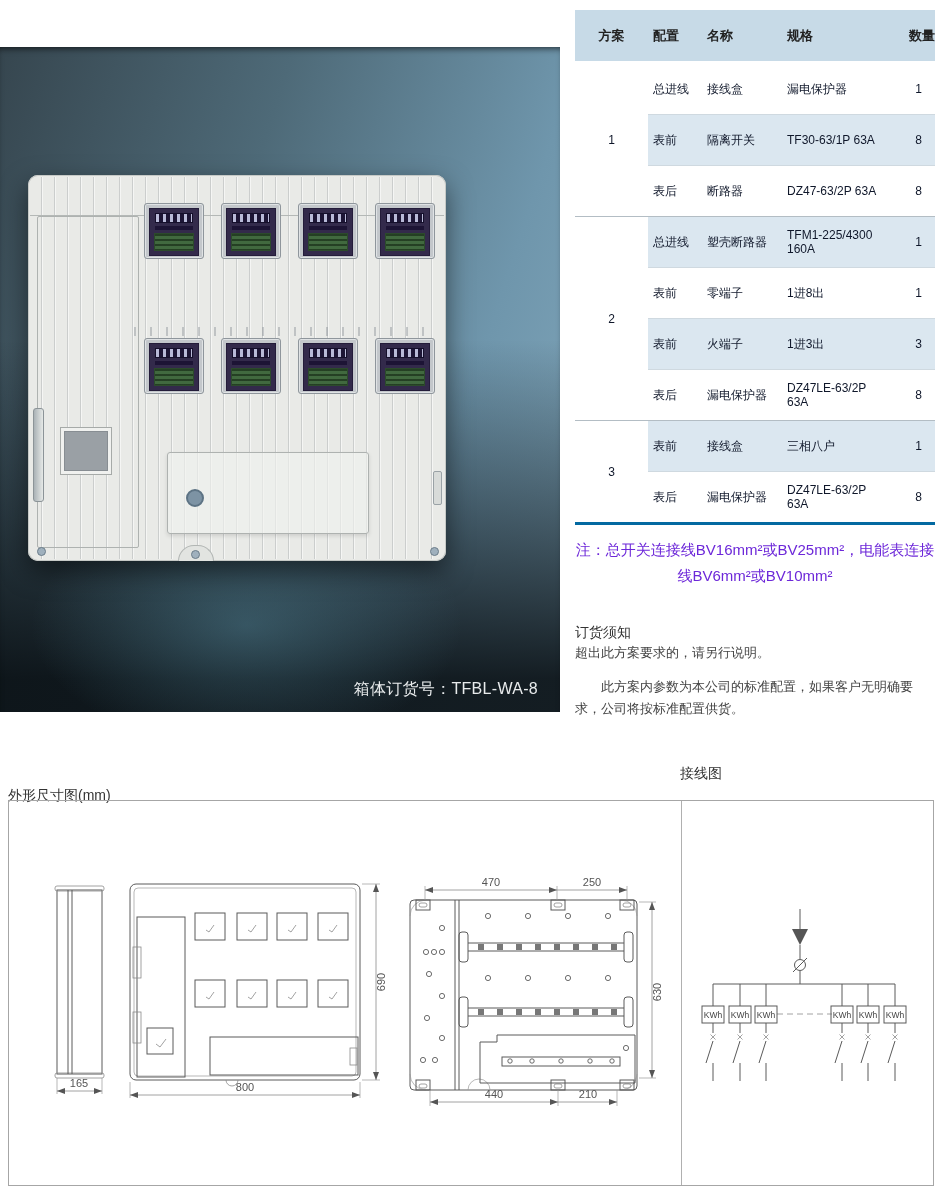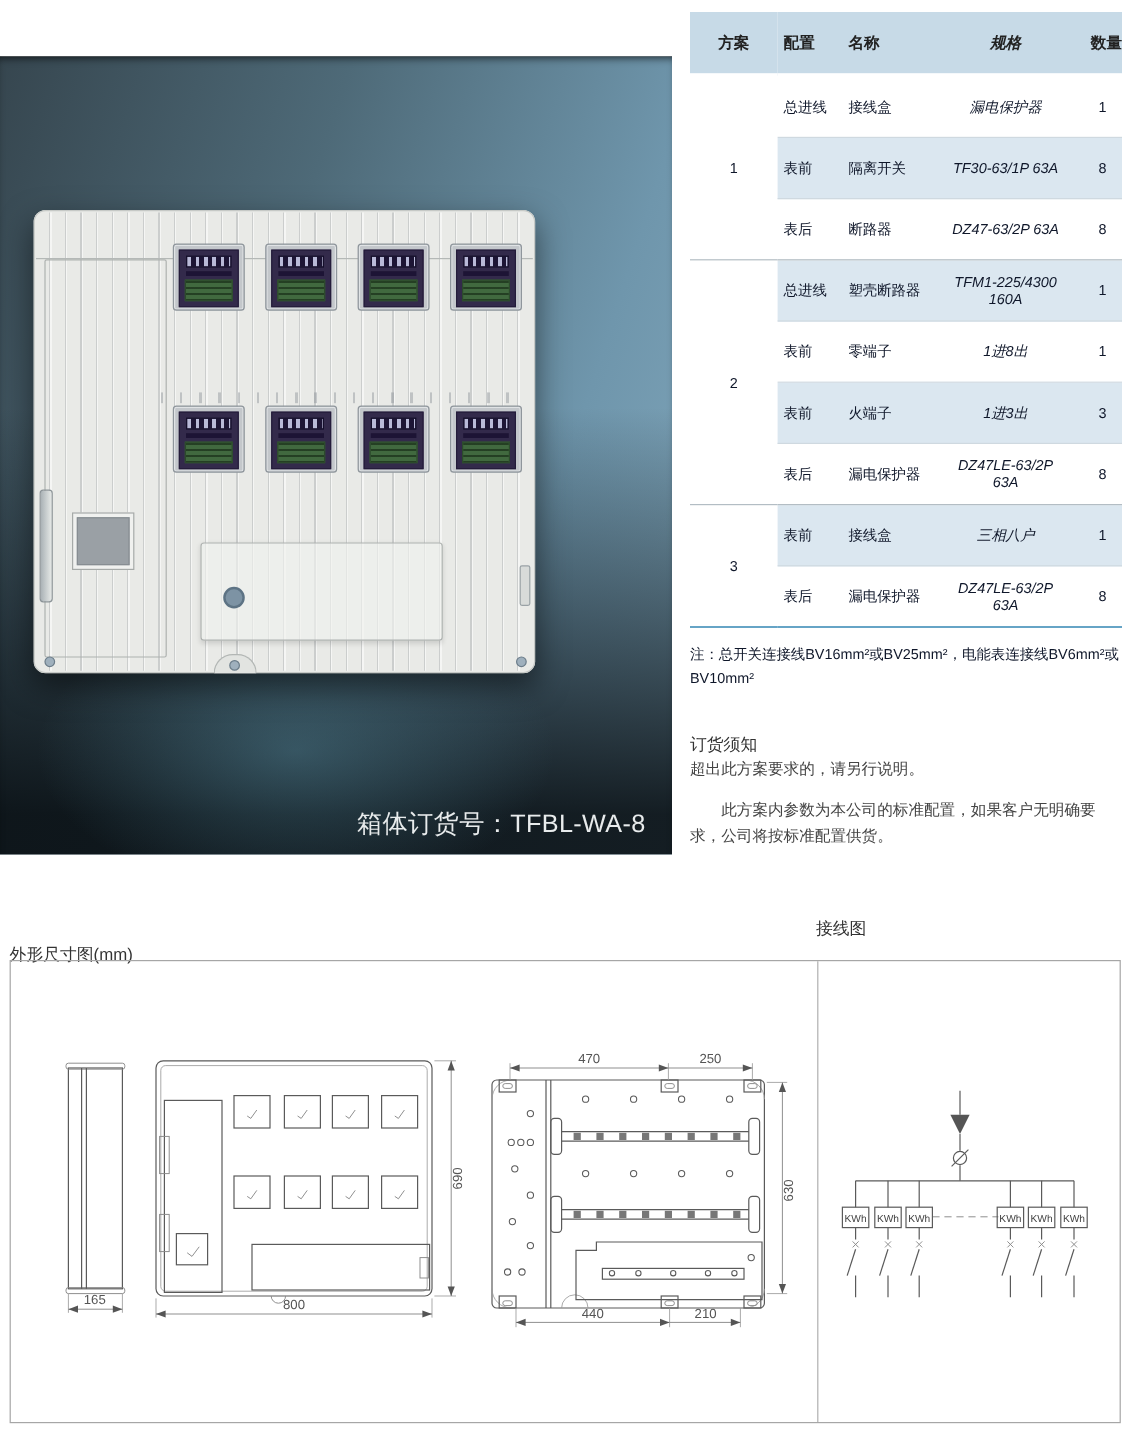--- a/index.html
+++ b/index.html
@@ -36,38 +36,38 @@
             background:repeating-linear-gradient(90deg,#b9bad8 0 3px,#1d1535 3px 7px);}
   .m-band{height:4px;margin:1px 5px;background:#1d1435;}
   .m-plate{flex:1;margin:2px 4px 4px;background:#41693f;border:1px solid #2c4a2c;
            background-image:repeating-linear-gradient(180deg, rgba(8,22,8,0.5) 0 2px, rgba(0,0,0,0) 2px 5px);}
   .bpanel{position:absolute;left:139px;top:277px;width:200px;height:80px;background:rgba(240,241,238,0.65);
           border:1px solid #aeb2b0;border-radius:3px;box-shadow:0 2px 4px rgba(0,0,0,0.12);}
   .lock{position:absolute;left:18px;top:36px;width:14px;height:14px;border-radius:50%;background:#7d93a4;border:2px solid #5d7384;}
   .screw{position:absolute;width:7px;height:7px;border-radius:50%;background:#9fb0bd;border:1px solid #6c7d8a;}
   .foot{position:absolute;left:150px;top:370px;width:34px;height:15px;border:1px solid #b2b6b4;border-bottom:none;
         border-radius:17px 17px 0 0;background:#e2e4e1;}
-  .caption{position:absolute;right:22px;bottom:12px;font-size:21px;color:#e8ebec;letter-spacing:0.3px;}
+  .caption{position:absolute;right:22px;bottom:12px;font-size:16px;color:#e8ebec;letter-spacing:0.3px;}
 
   
   .rcol{position:absolute;left:575px;top:10px;width:360px;}
   .tbl-title{font-size:14px;color:#333;margin:0 0 11px;font-weight:normal;}
-  .cfg{border-collapse:collapse;table-layout:fixed;width:360px;border-bottom:1px solid #0369a1;}
+  .cfg{border-collapse:collapse;table-layout:fixed;width:360px;border-bottom:3px solid #0369a1;}
   .cfg th{background:#c7dae7;height:49px;font-size:13px;color:#222;font-weight:bold;border-bottom:3px solid #fff;}
   .cfg td{height:48px;font-size:12px;color:#0f172a;}
   .cfg .h-scheme,.cfg td.s{text-align:center;}
   .cfg .h-config,.cfg .c-config{text-align:left;padding-left:5px;}
   .cfg .h-name,.cfg .c-name{text-align:left;padding-left:2px;}
-  .cfg .h-spec,.cfg .c-spec{text-align:center;padding-left:2px;font-style:italic;}
+  .cfg .h-spec,.cfg .c-spec{text-align:left;padding-left:2px;}
   .cfg .h-qty{text-align:right;padding-right:0;}
   .cfg .c-qty{text-align:right;padding-right:13px;}
   .cfg tr.alt td.d{background:#dbe7f0;}
   .cfg tr.in td.d{border-top:1px solid #cfd9e0;}
   .cfg tr.gs td{border-top:1px solid #b3bdc4;}
-  .note{width:360px;font-size:12px;color:#0f172a;line-height:1.7;margin:12px 0 0;}
+  .note{width:360px;font-size:15px;color:#6d28d9;line-height:1.7;margin:12px 0 0;text-align:center;}
   .ord-title{font-size:14px;color:#333;margin:36px 0 0;font-weight:normal;}
   .ord-p{font-size:13px;color:#444;line-height:1.7;margin:12px 0 0;}
   .ord-p.first{text-indent:2em;margin-bottom:0;}
   .ord-p.second{margin-top:0;}
 
   
   .h-dim{position:absolute;left:8px;top:787px;font-size:14px;color:#333;}
   .h-wir{position:absolute;left:680px;top:765px;font-size:14px;color:#333;}
   .panel{position:absolute;left:8px;top:800px;width:926px;height:386px;border:1px solid #a6a6a6;box-sizing:border-box;}
   .divider{position:absolute;left:672px;top:0;bottom:0;border-left:1px solid #b0b0b0;}

